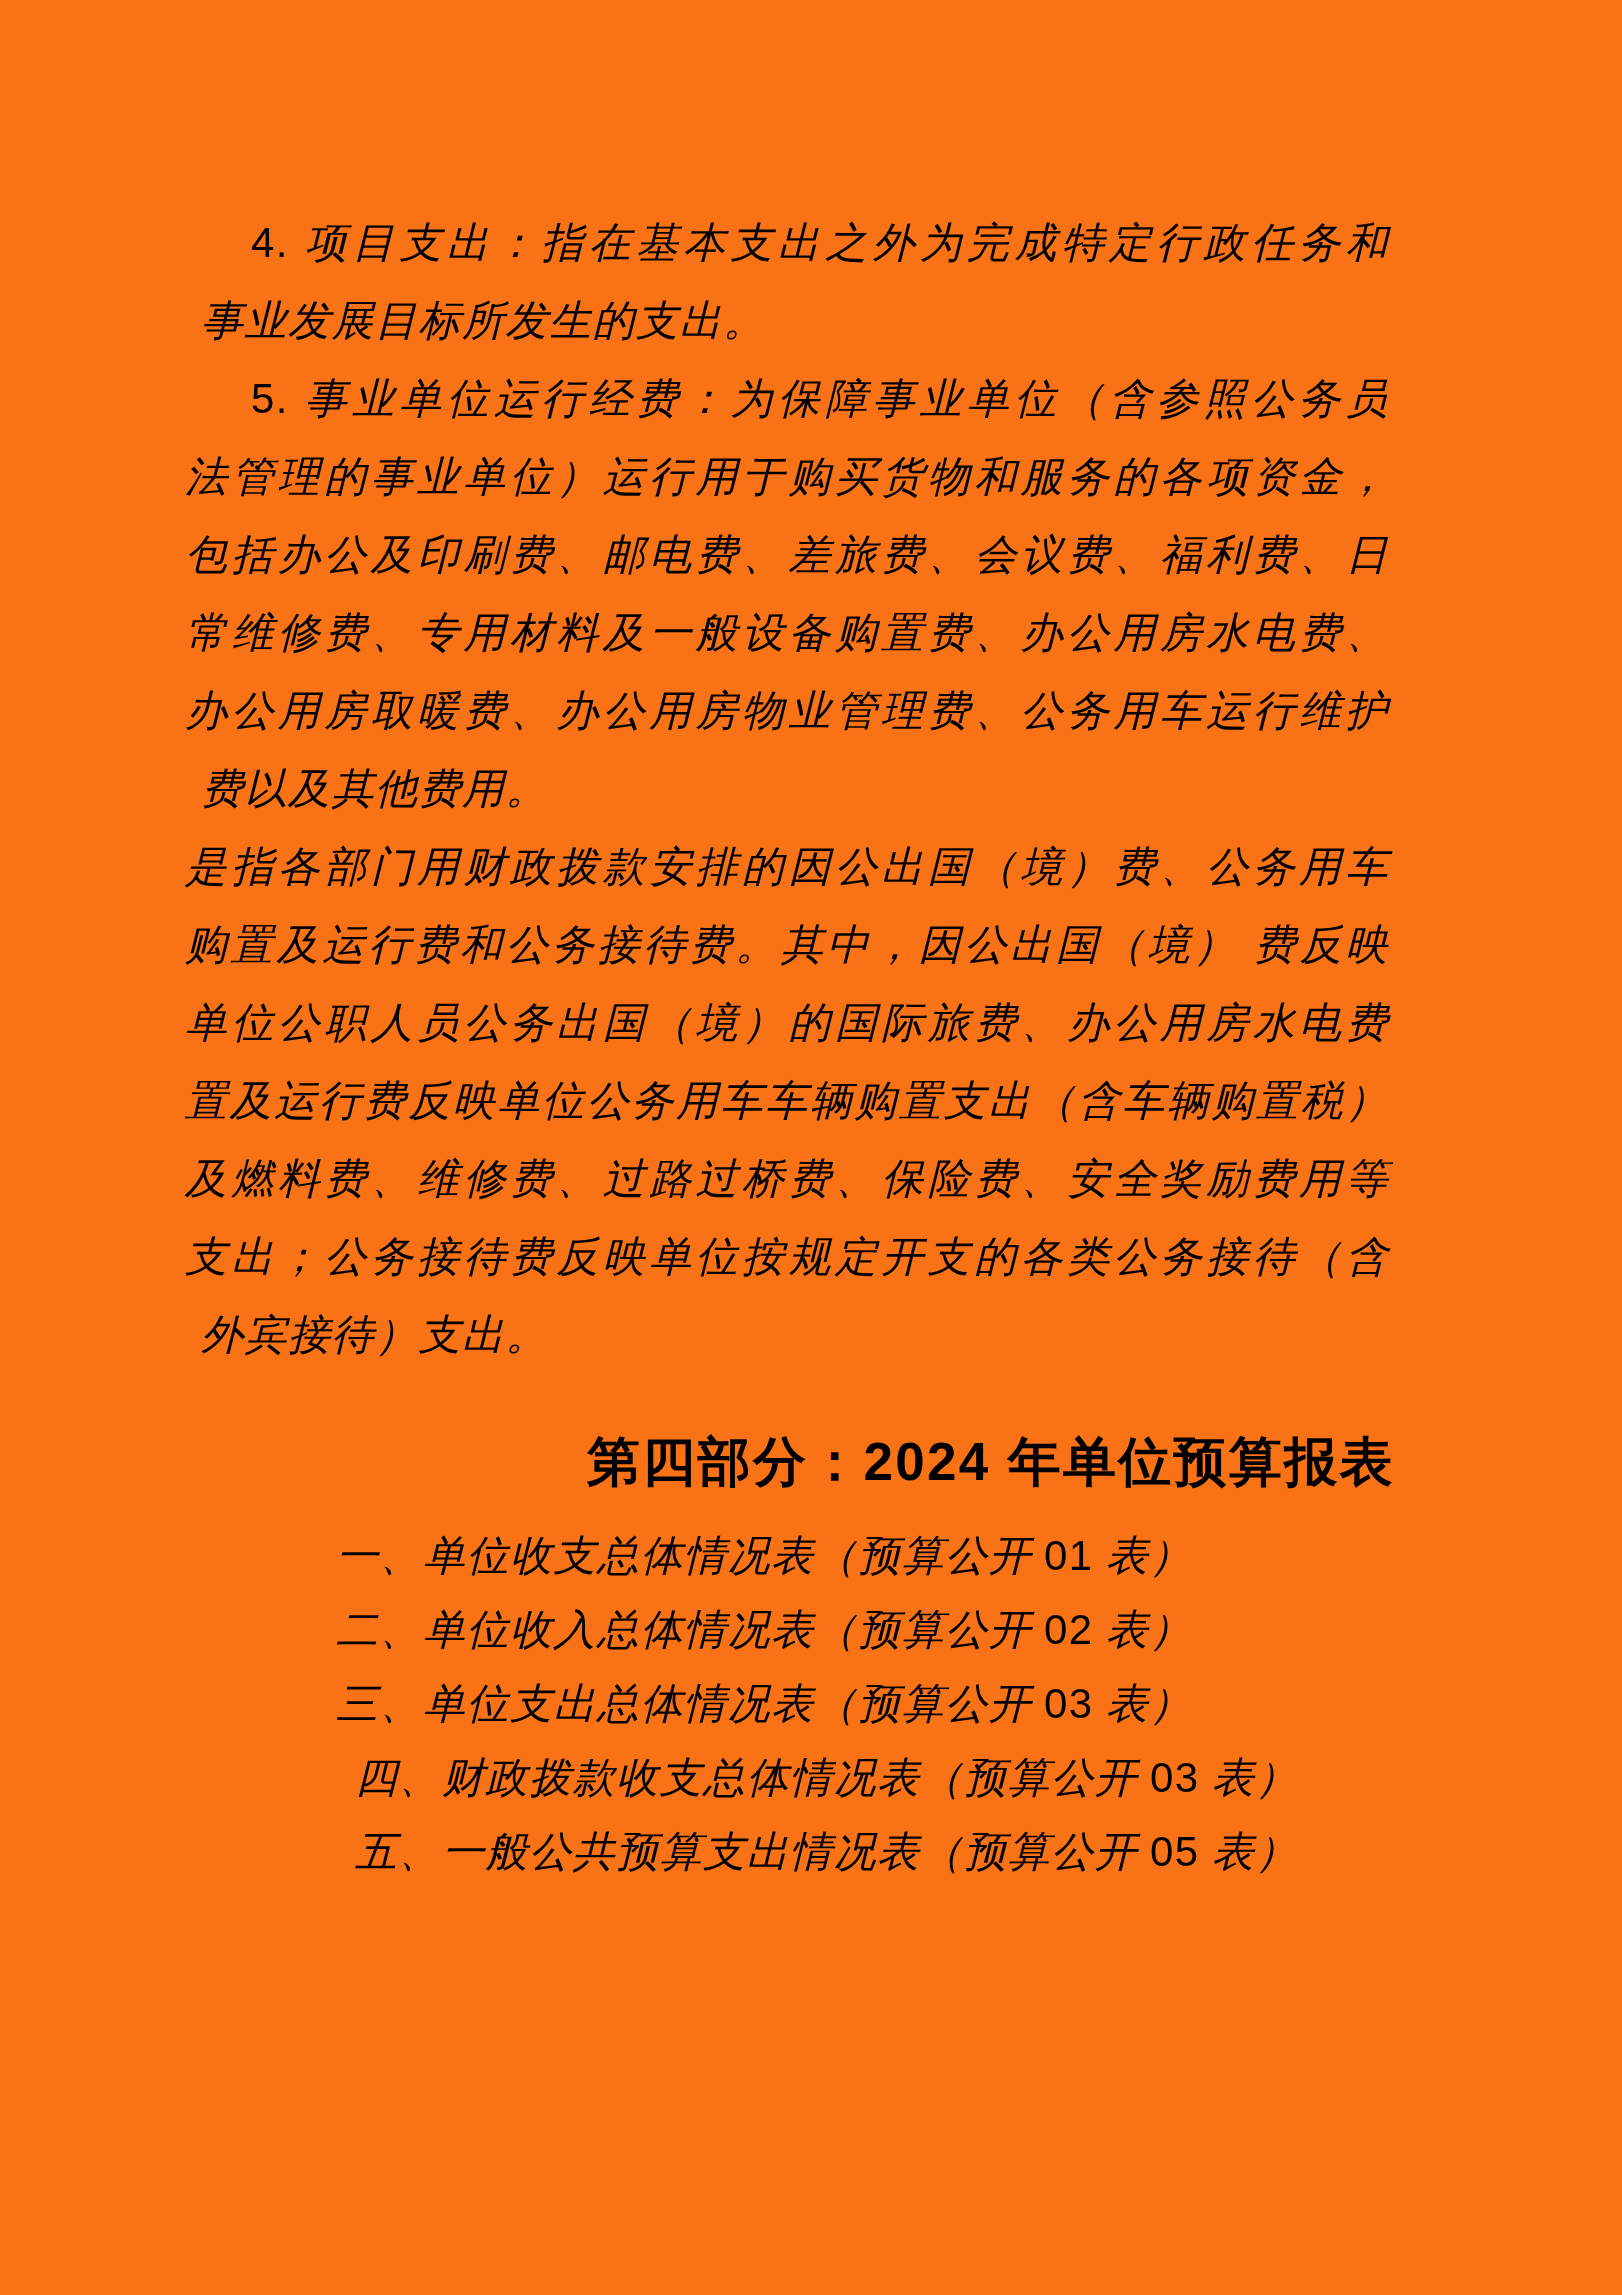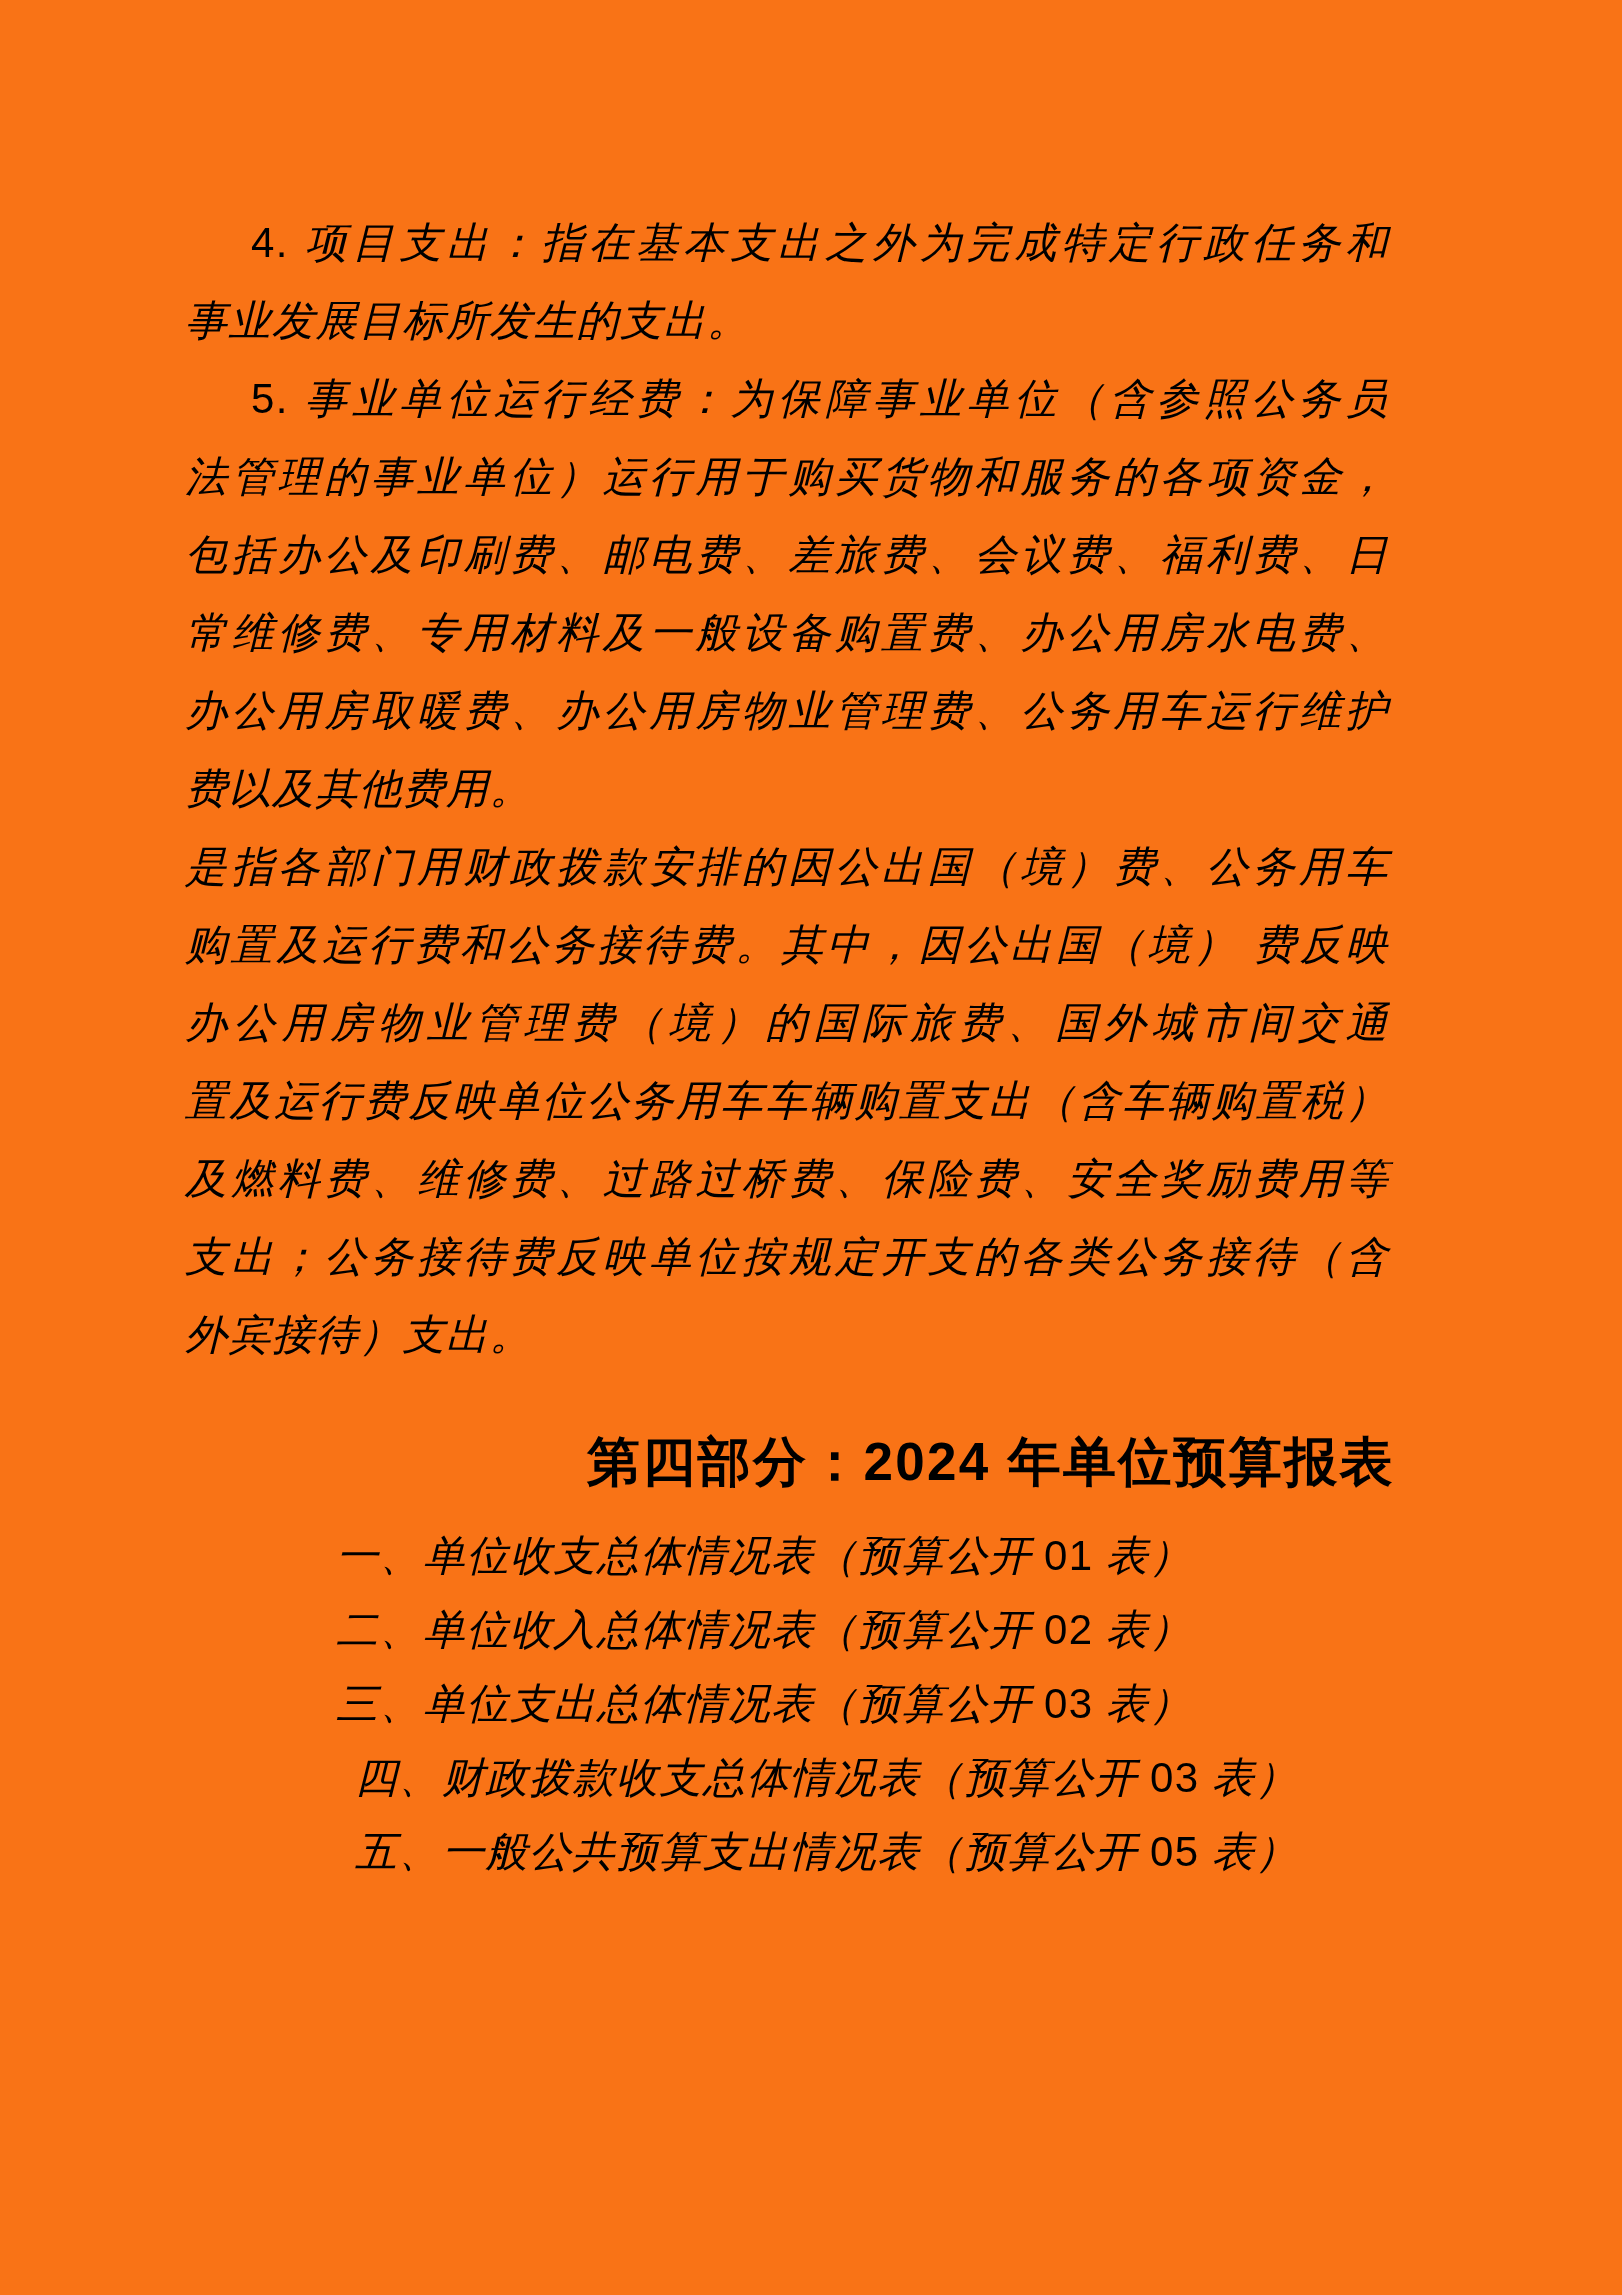--- a/index.html
+++ b/index.html
@@ -9,21 +9,21 @@
     position:relative;overflow:hidden;
   }
   .page{position:absolute;left:0;top:0;width:1622px;height:2295px;background:#f97316;}
   .column{position:absolute;left:185px;top:0;width:1204px;}
   .bodytext{padding-top:204px;}
   .line{
     height:78px;line-height:78px;font-size:42px;letter-spacing:1.5px;
     text-align:justify;text-align-last:justify;white-space:nowrap;
     font-style:italic;
   }
-  .line.nofill{text-align-last:left;}
+  .line.nofill{text-align-last:left;margin-left:16px;}
   .line.indent{padding-left:66px;}
   .heading{
     margin-top:49px;height:78px;line-height:78px;
     padding-left:402px;
     font-family:"Liberation Sans","DejaVu Sans",sans-serif;
     font-weight:bold;font-size:53px;letter-spacing:2.3px;
     white-space:nowrap;font-style:normal;
   }
   .report-list{margin-top:18px;}
   .item{
@@ -51,21 +51,21 @@
         <div class="line indent cjk"><span class="num">5.</span> 事业单位运行经费：为保障事业单位（含参照公务员</div>
         <div class="line cjk">法管理的事业单位）运行用于购买货物和服务的各项资金，</div>
         <div class="line cjk">包括办公及印刷费、邮电费、差旅费、会议费、福利费、日</div>
         <div class="line cjk">常维修费、专用材料及一般设备购置费、办公用房水电费、</div>
         <div class="line cjk">办公用房取暖费、办公用房物业管理费、公务用车运行维护</div>
         <div class="line nofill cjk">费以及其他费用。</div>
       </div>
       <div>
         <div class="line cjk">是指各部门用财政拨款安排的因公出国（境）费、公务用车</div>
         <div class="line cjk">购置及运行费和公务接待费。其中，因公出国（境） 费反映</div>
-        <div class="line cjk">办公用房物业管理费（境）的国际旅费、国外城市间交通</div>
+        <div class="line cjk">单位公职人员公务出国（境）的国际旅费、办公用房水电费</div>
         <div class="line cjk">置及运行费反映单位公务用车车辆购置支出（含车辆购置税）</div>
         <div class="line cjk">及燃料费、维修费、过路过桥费、保险费、安全奖励费用等</div>
         <div class="line cjk">支出；公务接待费反映单位按规定开支的各类公务接待（含</div>
         <div class="line nofill cjk">外宾接待）支出。</div>
       </div>
     </div>
 
     <div class="heading">第四部分：2024 年单位预算报表</div>
 
     <div class="report-list">

